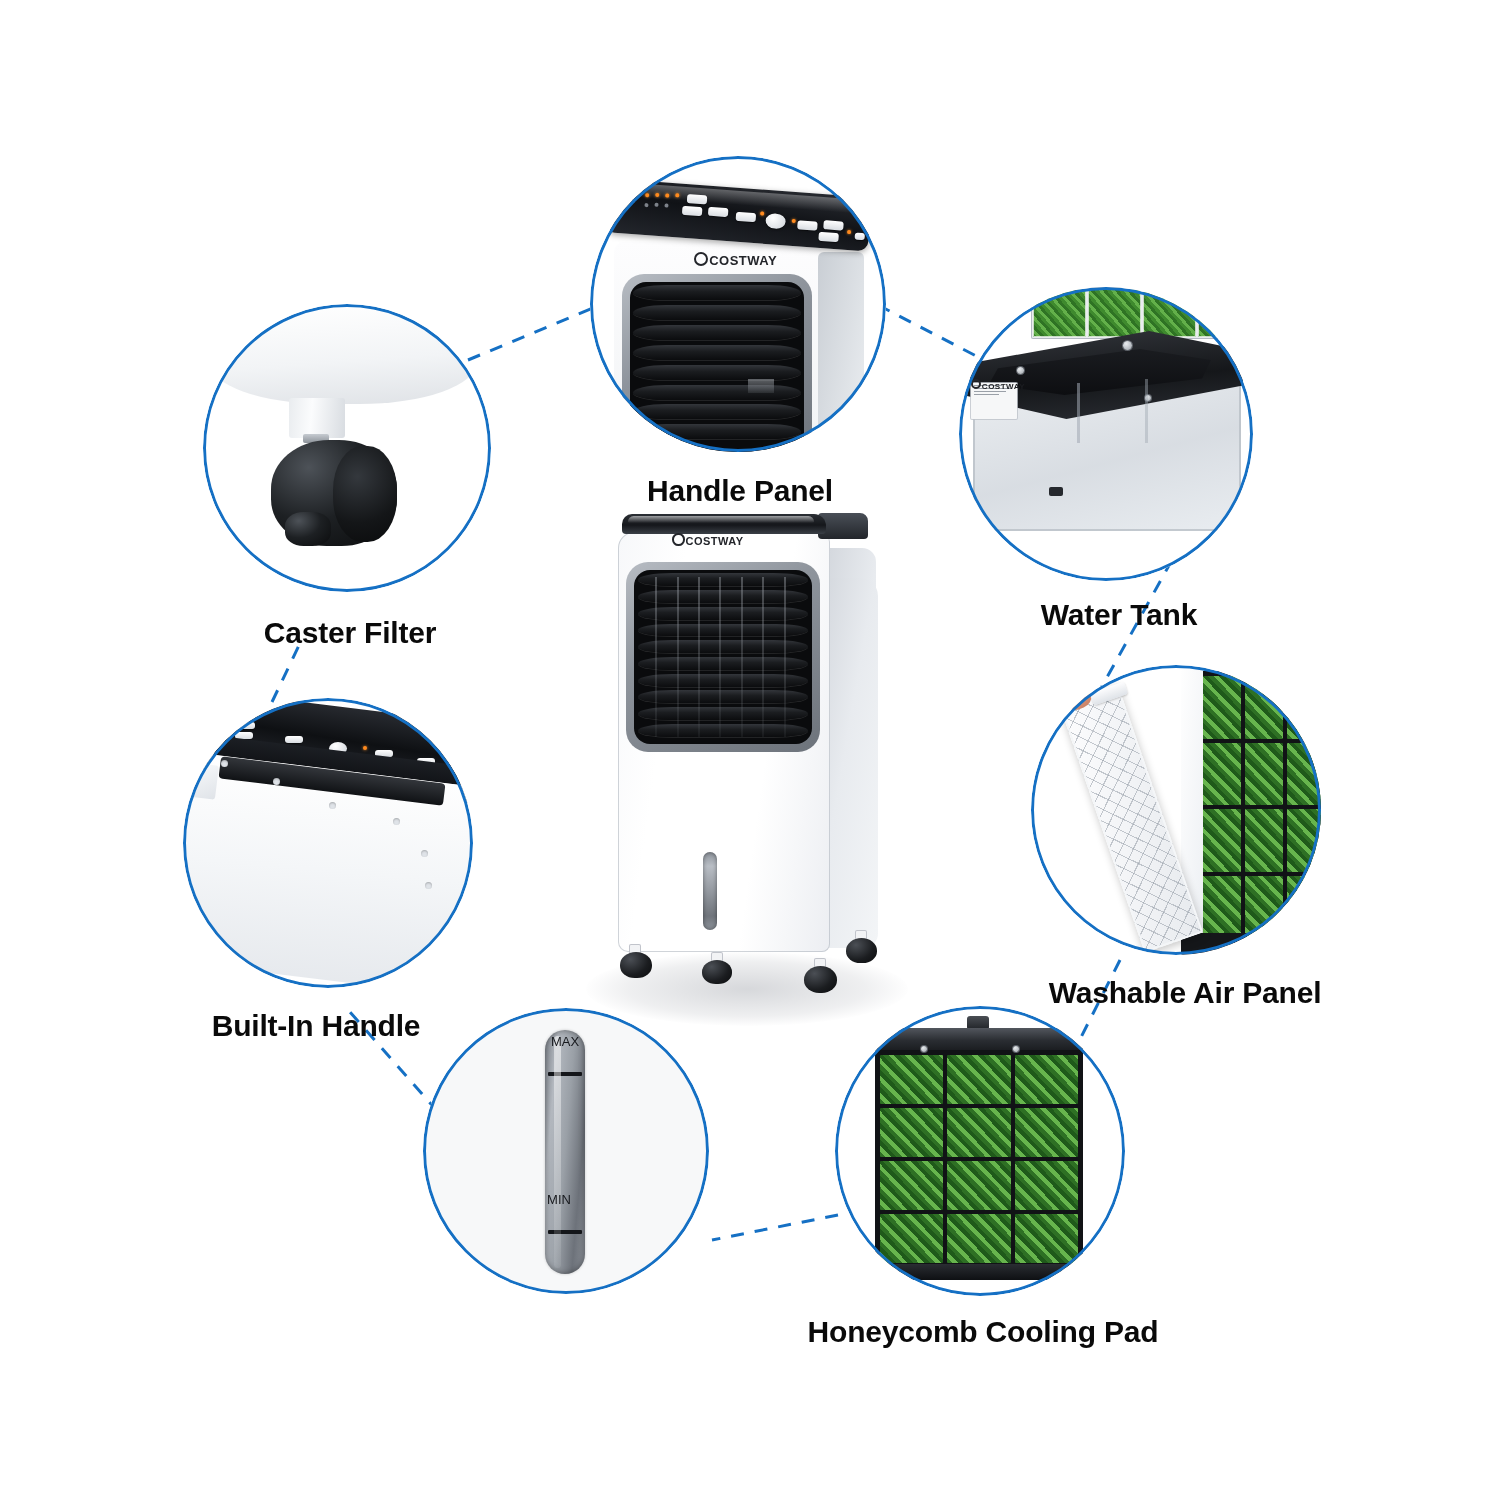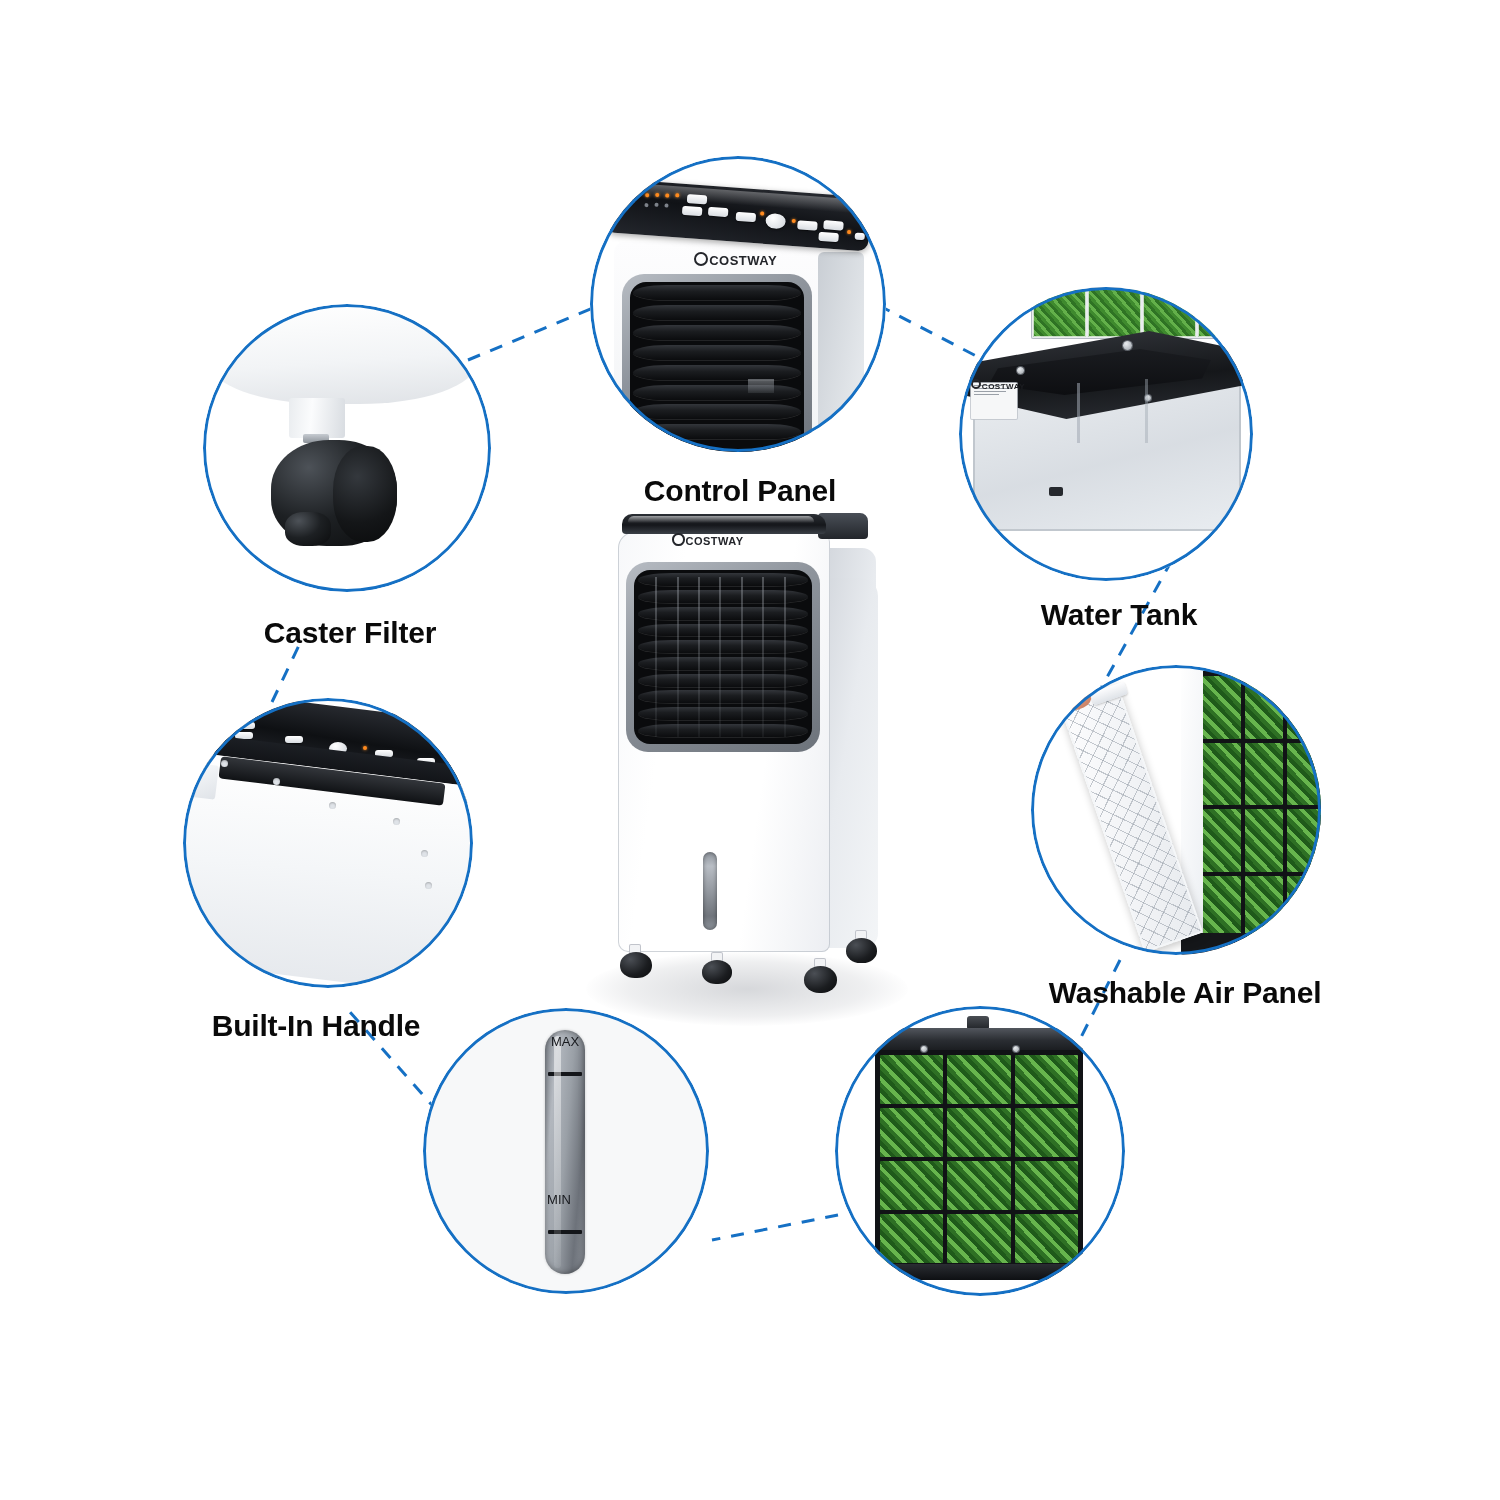--- a/index.html
+++ b/index.html
@@ -534,25 +534,26 @@
         <div class="hcell"></div>
       </div>
 
       <div style="position:absolute;left:44px;top:258px;width:200px;height:16px;background:linear-gradient(180deg,#2a2d32,#0e1013);border-radius:0 0 6px 6px;"></div>
       <div class="screw" style="left:86px;top:40px;width:6px;height:6px;"></div>
       <div class="screw" style="left:178px;top:40px;width:6px;height:6px;"></div>
     </div>
     <div class="ring"></div>
   </div>
 
-  <div class="label" style="left:740px;top:476px;">Control Panel</div>
+  <div class="label" style="left:740px;top:476px;">Handle Panel</div>
 
   <div class="label" style="left:350px;top:618px;">Caster Filter</div>
 
   <div class="label" style="left:1119px;top:600px;">Water Tank</div>
 
   <div class="label" style="left:316px;top:1011px;">Built-In Handle</div>
 
   <div class="label" style="left:1185px;top:978px;">Washable Air Panel</div>
 
 
+  <div class="label" style="left:983px;top:1317px;">Honeycomb Cooling Pad</div>
 
 </div>
 
 </body></html>

